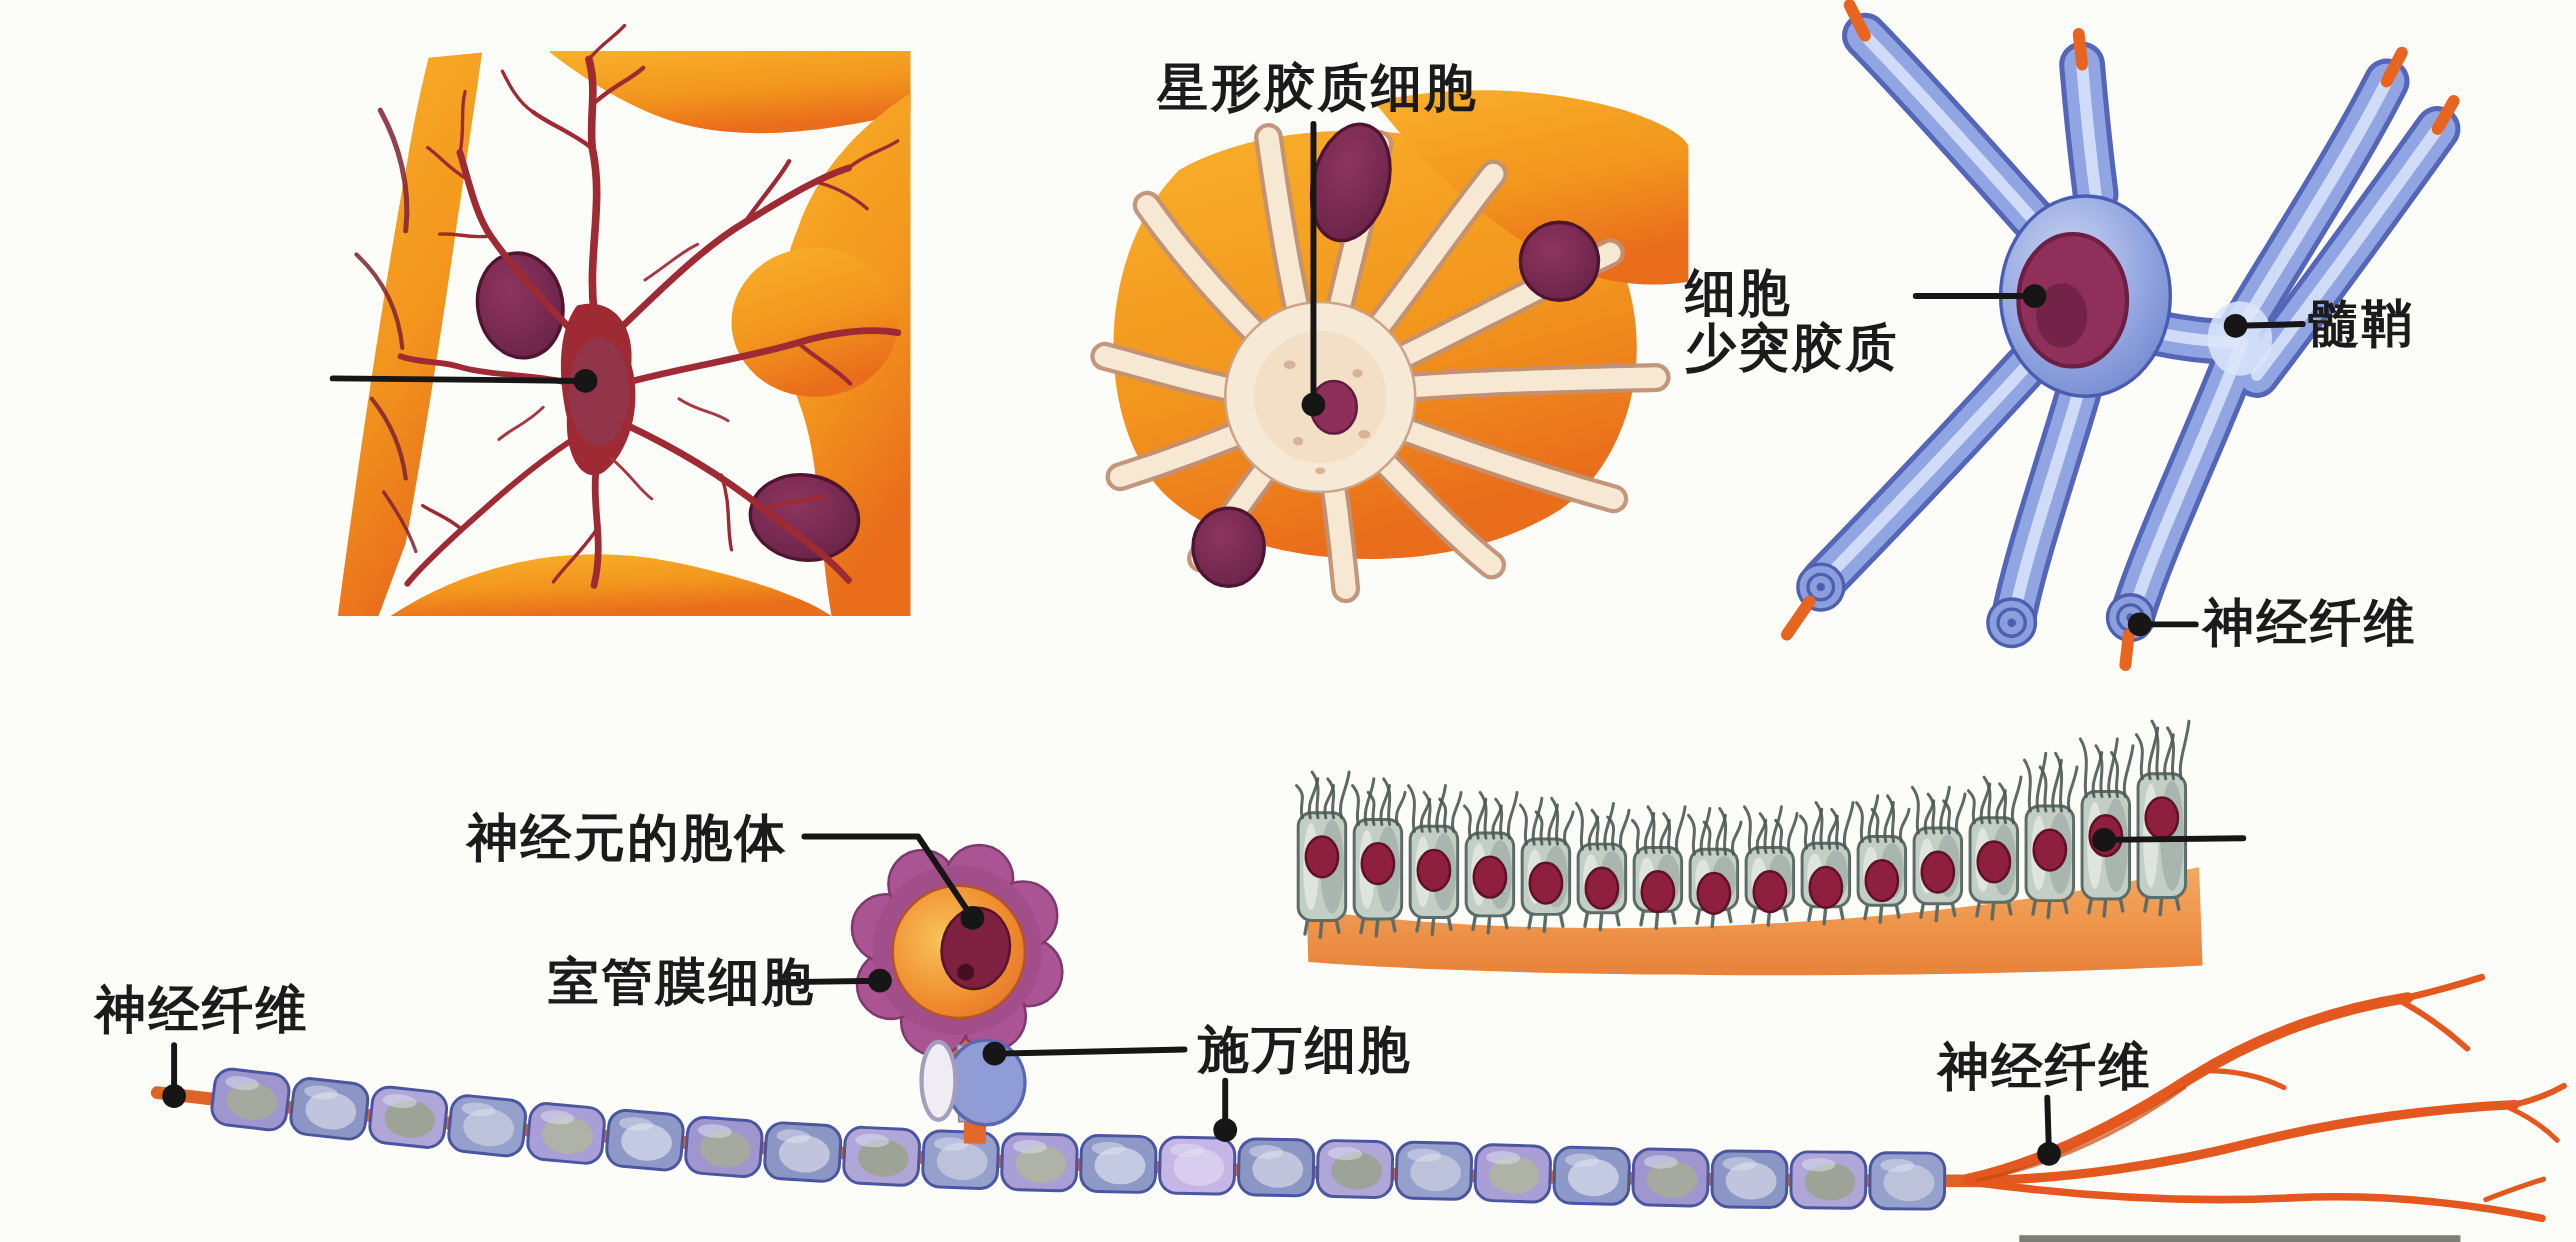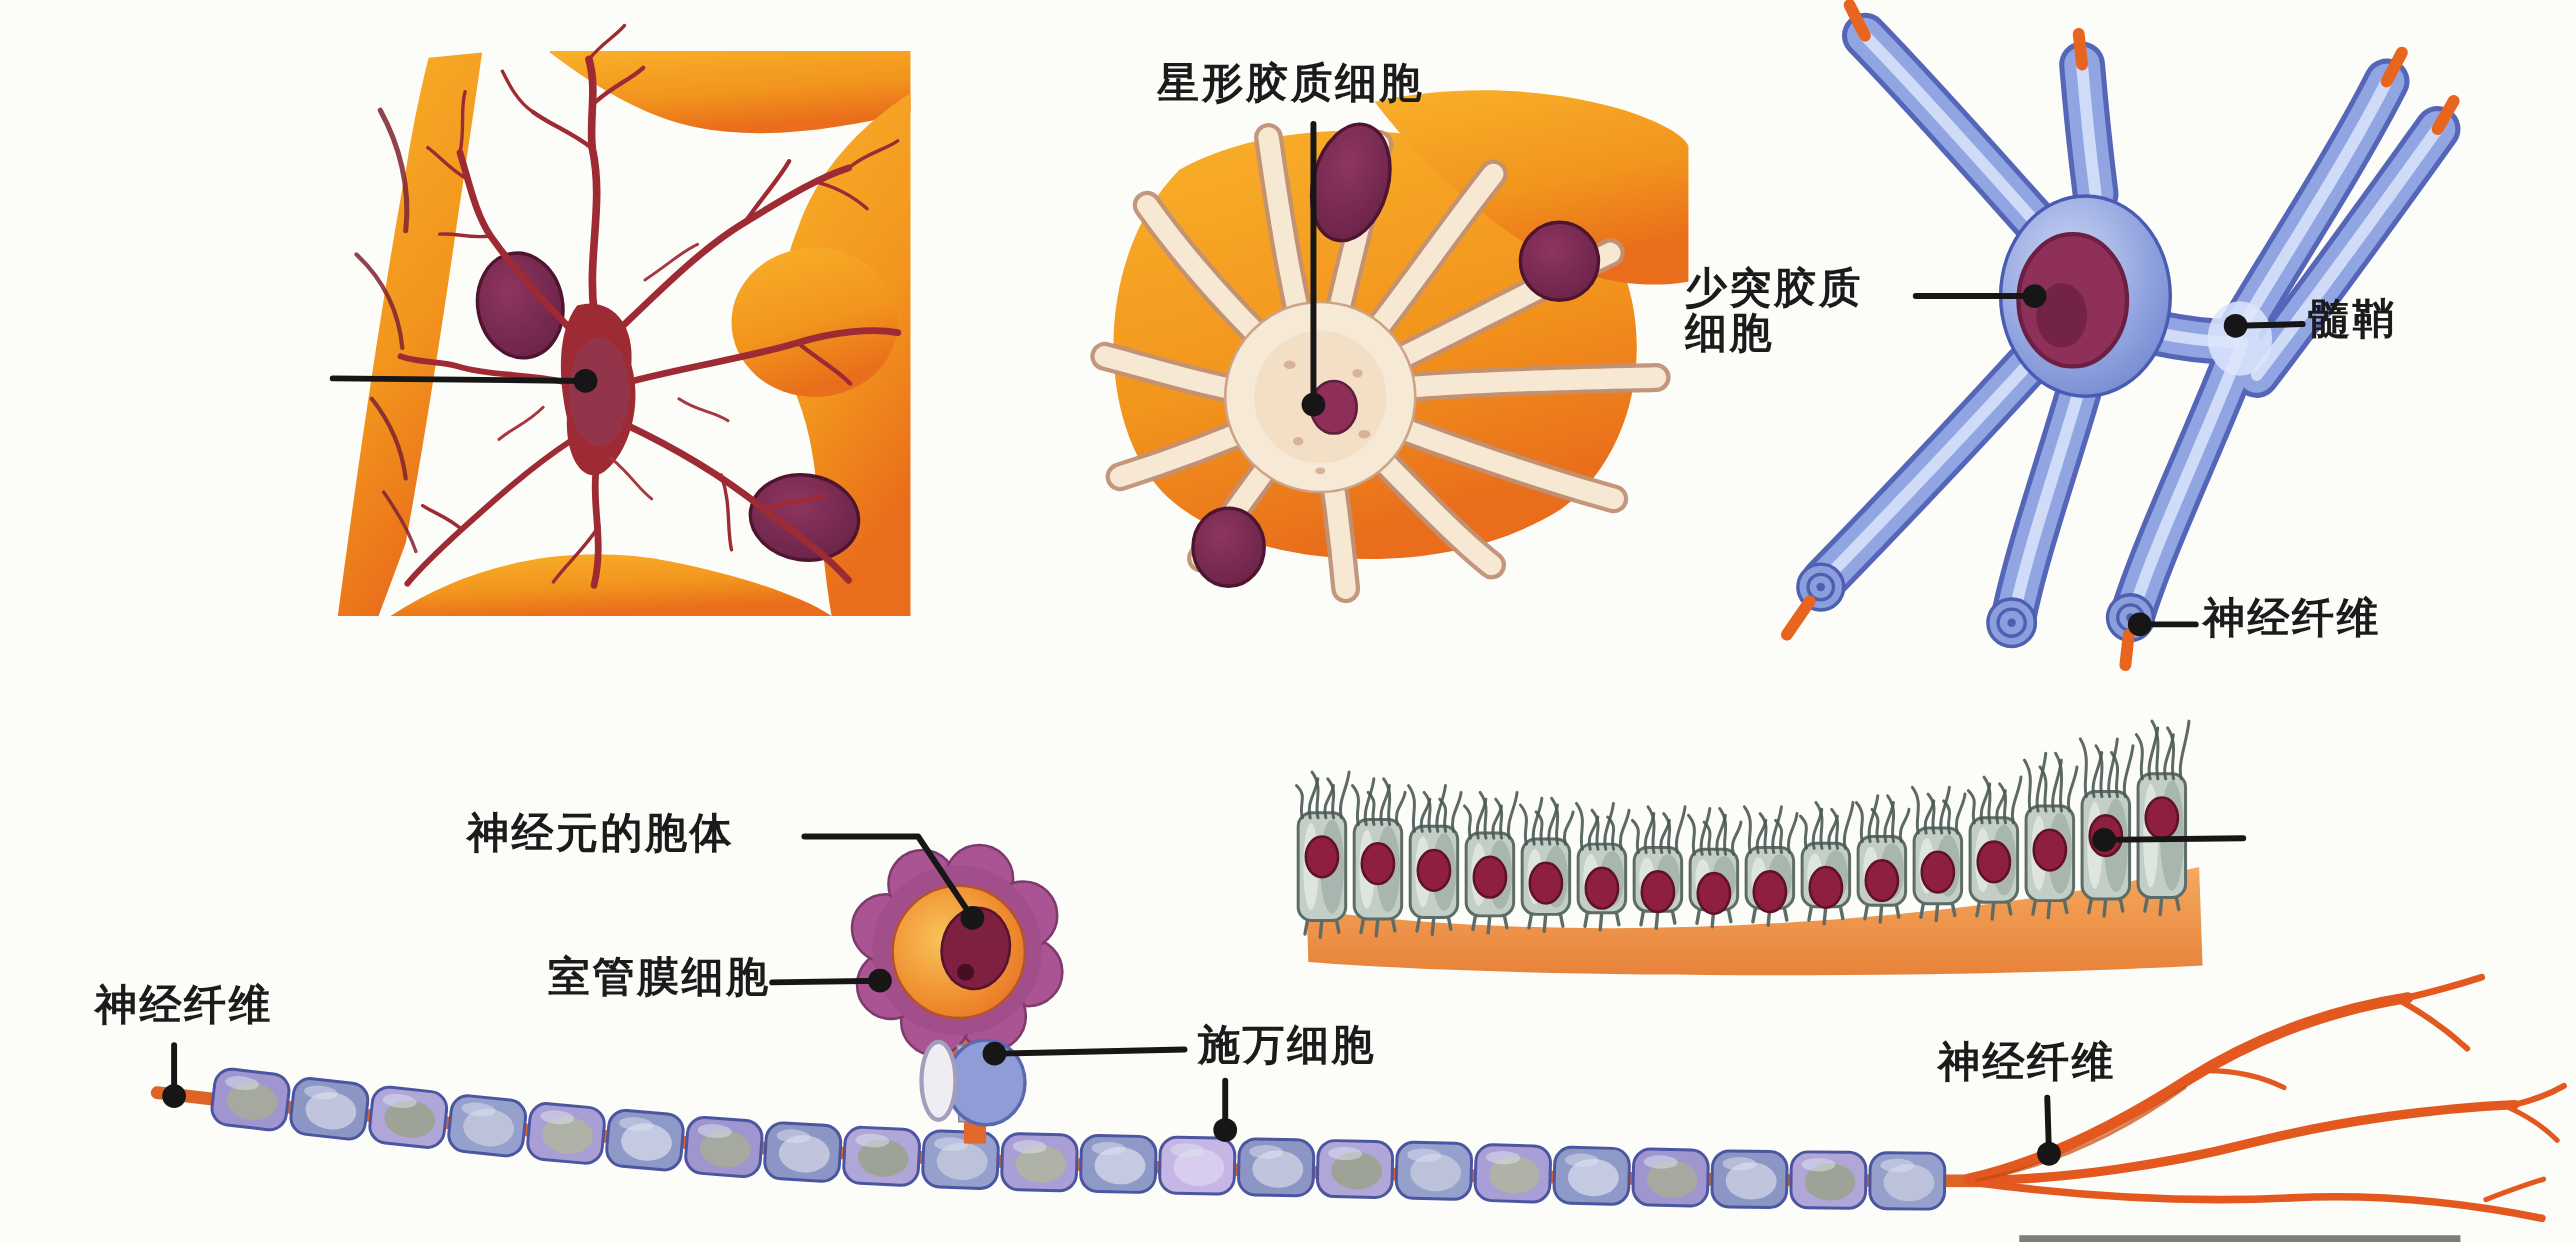--- a/index.html
+++ b/index.html
@@ -1,19 +1,19 @@
 <!DOCTYPE html>
 <html style="font-size:13.6px"><head>
 <meta charset="utf-8">
 <style>
   html,body{margin:0;padding:0;background:#e8e8e8;}
   #stage{position:relative;width:2576px;height:1242px;background:#fcfcf9;overflow:hidden;
          font-family:"Liberation Serif","DejaVu Serif",serif;}
   .art{position:absolute;left:0;top:0;z-index:1;}
-  .label{position:absolute;z-index:3;font-weight:700;font-size:42px;line-height:1.08;
+  .label{position:absolute;z-index:3;font-weight:700;font-size:51px;line-height:1.08;
          color:#1b1b1b;letter-spacing:2.5px;white-space:nowrap;
          font-family:"Liberation Serif","DejaVu Serif",serif;}
   #lbl-microglia{left:48px;top:346px;}
   #lbl-astrocyte{left:1157px;top:61px;}
   #lbl-oligo{left:1685px;top:266px;white-space:normal;width:238px;}
   #lbl-myelin{left:2308px;top:297px;}
   #lbl-nf-tr{left:2203px;top:596px;}
   #lbl-soma{left:467px;top:811px;}
   #lbl-satellite{left:548px;top:955px;}
   #lbl-nf-bl{left:95px;top:983px;}
@@ -607,22 +607,22 @@
     <line x1="2644" y1="988" x2="2480" y2="990"></line>
         <circle cx="2480" cy="990" r="14" stroke="none"></circle>
     <line x1="2413" y1="1294" x2="2415" y2="1360"></line>
         <circle cx="2415" cy="1360" r="14" stroke="none"></circle>
   </g>
   <rect x="2380" y="1456" width="520" height="8" fill="#2a2a22" opacity="0.6"></rect>
 </svg>
 
 <div class="label" id="lbl-astrocyte">星形胶质细胞</div>
 <div class="label" id="lbl-oligo">
+  <span style="display:block">细胞</span>
   <span style="display:block">少突胶质</span>
-  <span style="display:block">细胞</span>
 </div>
 <div class="label" id="lbl-myelin">髓鞘</div>
 <div class="label" id="lbl-nf-tr">神经纤维</div>
 <div class="label" id="lbl-soma">神经元的胞体</div>
 <div class="label" id="lbl-satellite">室管膜细胞</div>
 <div class="label" id="lbl-nf-bl">神经纤维</div>
 <div class="label" id="lbl-schwann">施万细胞</div>
 <div class="label" id="lbl-nf-br">神经纤维</div>
 
 </div>

